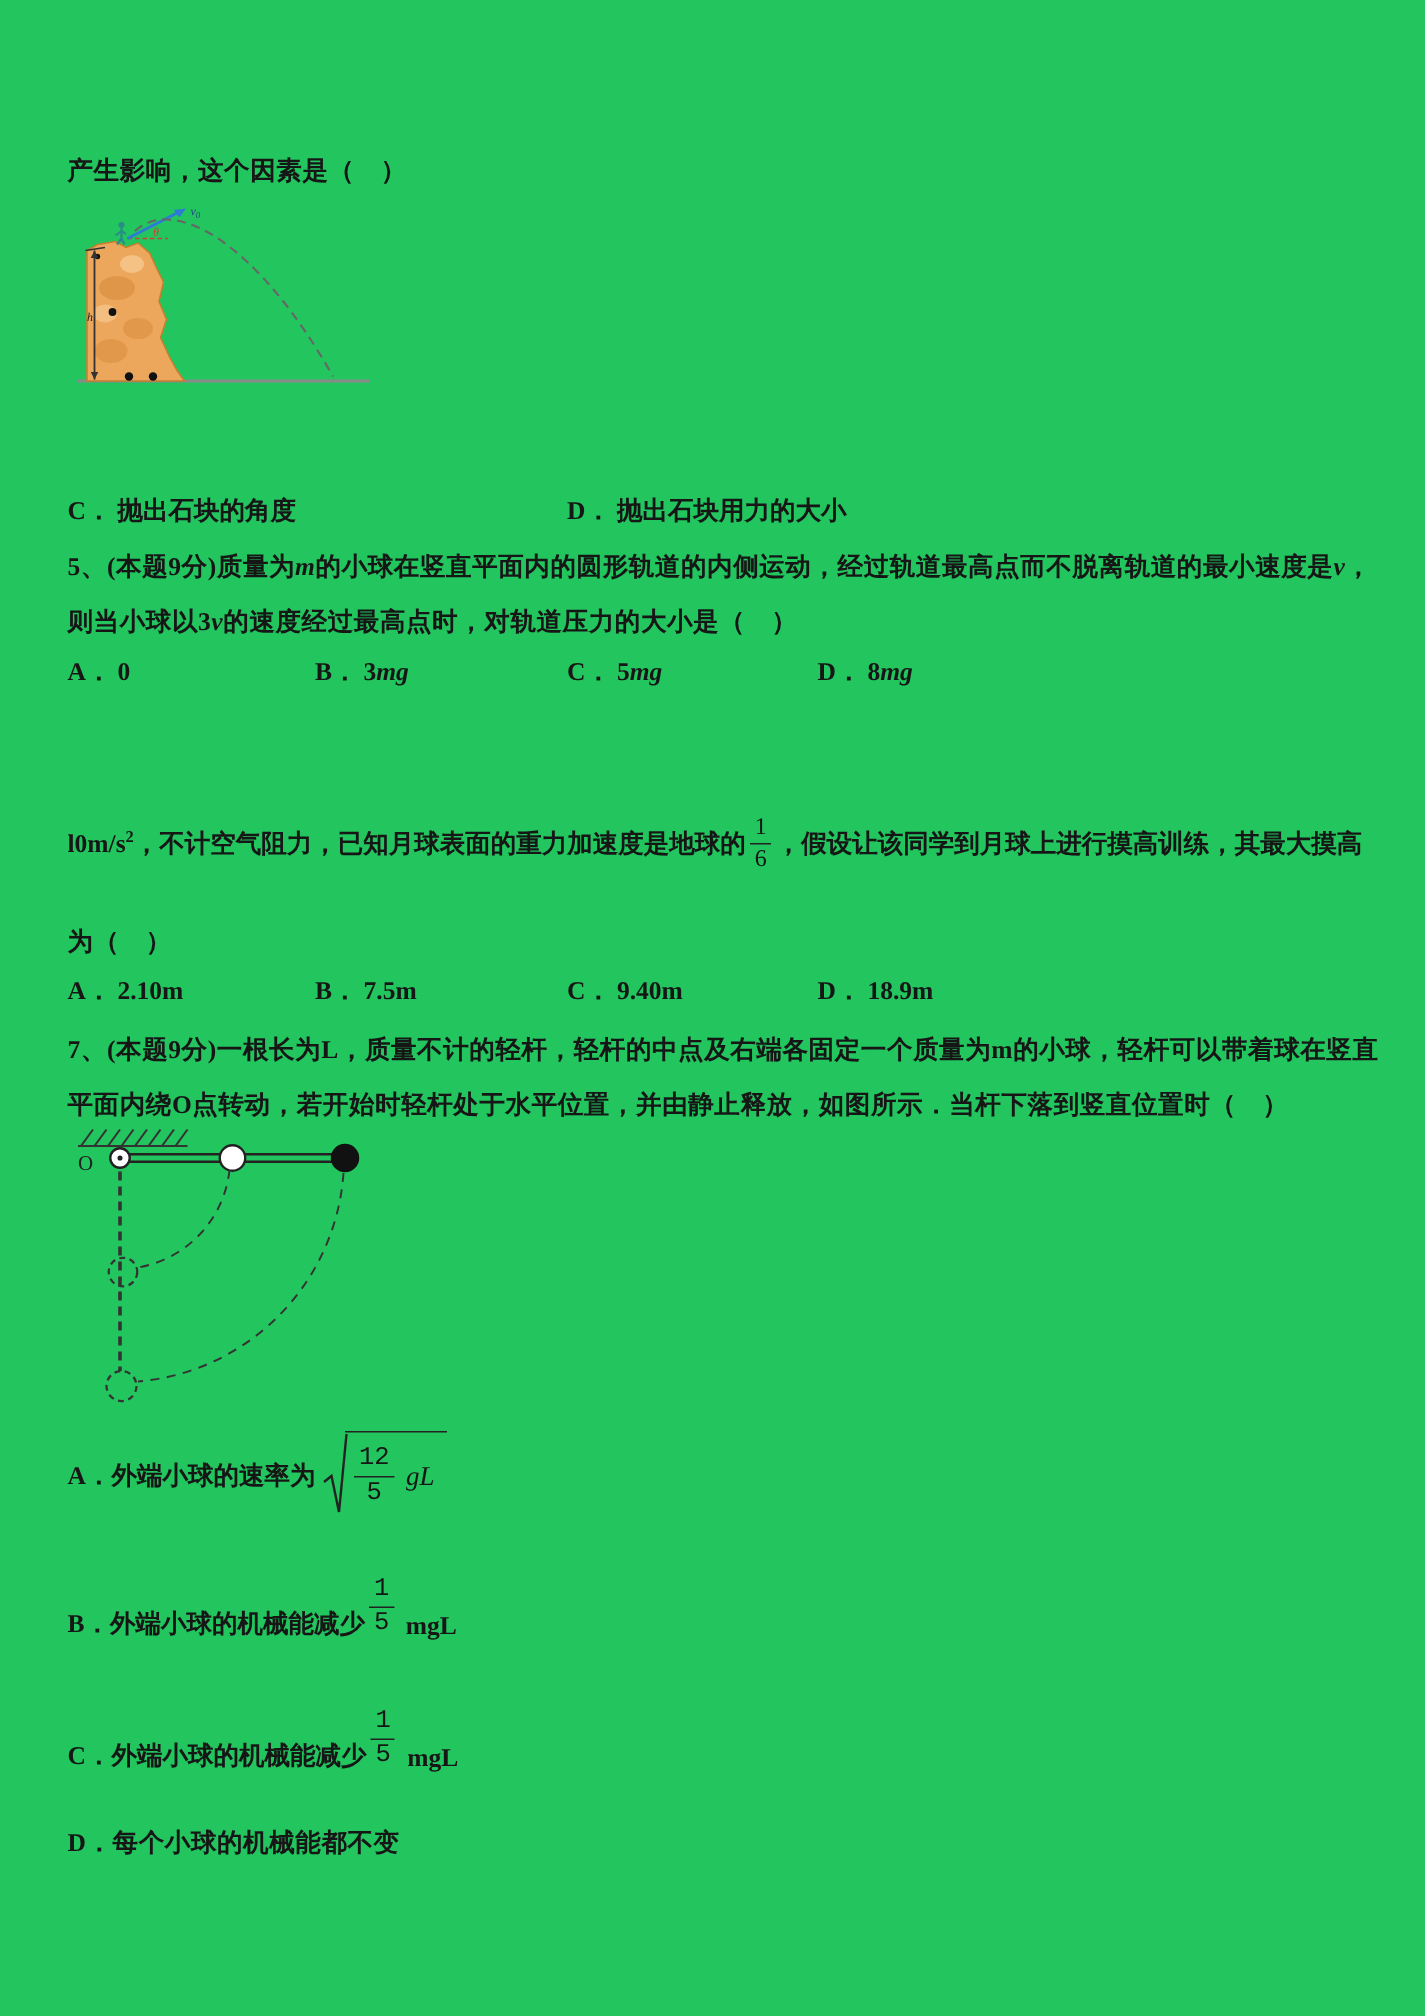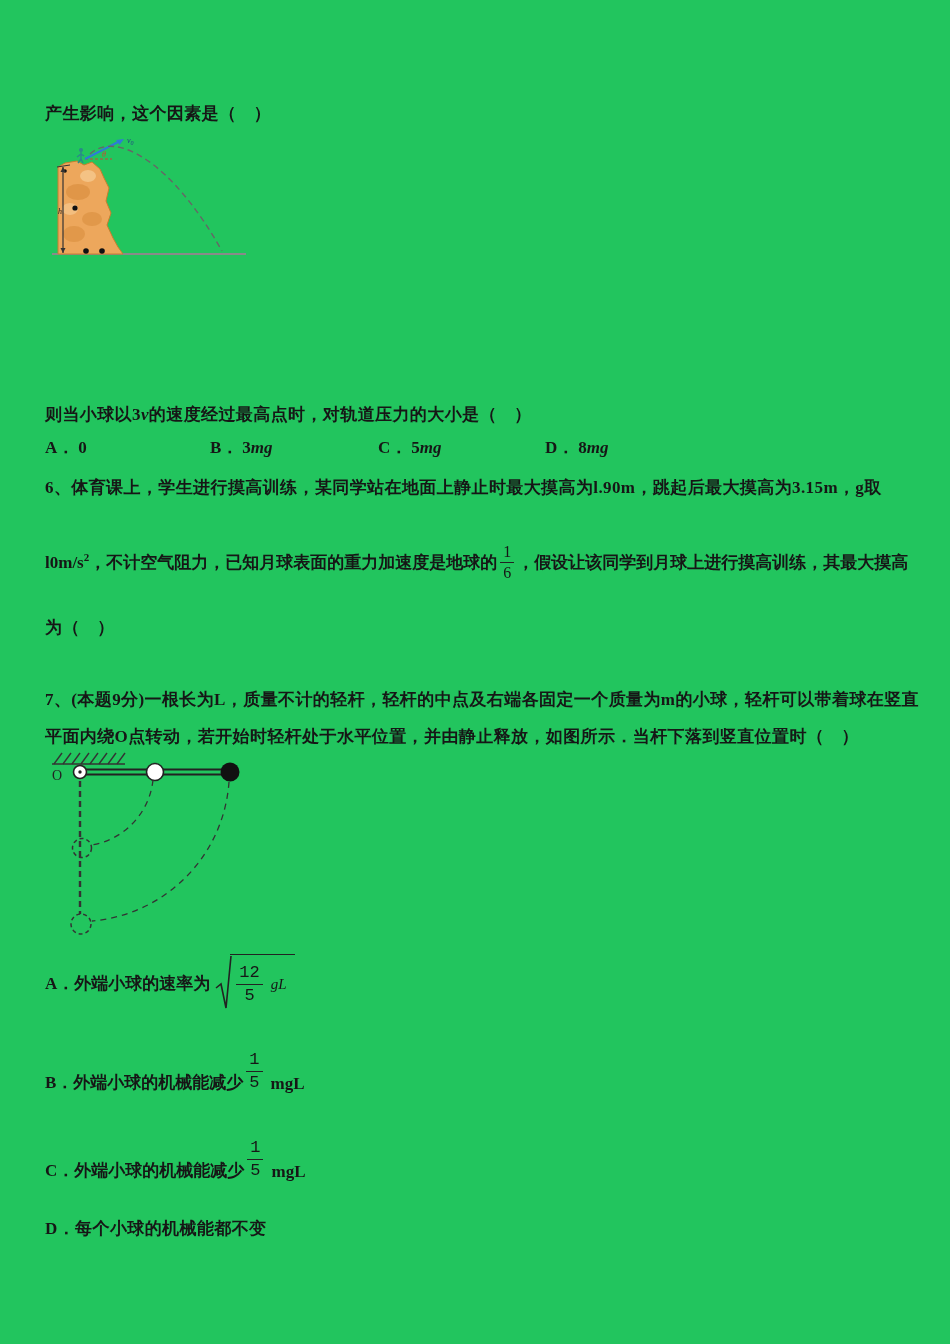--- a/index.html
+++ b/index.html
@@ -19,21 +19,21 @@
           font-weight:normal; line-height:1.2; font-size:16px; margin:0 3px; }
   .frac .num { border-bottom:1.2px solid #222; padding:0 3px; }
   .frac .den { padding:0 3px; }
   .mathrow { position:absolute; display:flex; align-items:center; white-space:nowrap;
              font-weight:bold; font-size:17px; }
   .mathrow.bottomalign { align-items:flex-end; }
   .bigfrac { font-size:17px; line-height:1.3;font-family:Liberation Mono, monospace; }
   .sqrt { display:inline-flex; align-items:stretch; margin-left:5px; }
   .radicand { border-top:1.6px solid #222; display:inline-flex; align-items:center;
               gap:5px; padding:4px 8px 2px 3px; margin-left:-2px; }
-  .gl { font-weight:normal; font-style:italic; font-size:15px; }
+  .gl { font-weight:normal; font-style:italic; font-size:18px; }
   .tail { margin-left:5px; }
 </style>
 </head>
 <body>
 
 <div id="page">
 
   <div class="line" style="left:45px; top:103px;">
     <span>产生影响，这个因素是（　）</span>
   </div>
@@ -68,52 +68,74 @@
 
     <line x1="35" y1="25" x2="70" y2="7" stroke="#2e7bd6" stroke-width="2"></line>
     <path d="M74 5 l-8 1 l3.5 5 Z" fill="#2e7bd6"></path>
     <text x="77" y="9" font-size="8" fill="#224488" font-style="italic">
       <tspan>v</tspan><tspan dy="2" font-size="6">0</tspan>
     </text>
 
     <path d="M40 20 C 66 -4 122 28 172 117" fill="none" stroke="#666" stroke-width="1.4" stroke-dasharray="6,4"></path>
   </svg>
 
-
+  <div class="optrow" style="top:329px;">
+    <span class="opt" style="left:45px;">
+      <span class="lbl">C．</span><span>抛出石块的角度</span>
+    </span>
+    <span class="opt" style="left:378px;">
+      <span class="lbl">D．</span><span>抛出石块用力的大小</span>
+    </span>
+  </div>
+
+  <div class="line" style="left:45px; top:367px;">
+    <span>5、(本题9分)质量为</span><span class="it">m</span><span>的小球在竖直平面内的圆形轨道的内侧运动，经过轨道最高点而不脱离轨道的最小速度是</span><span class="it">v</span><span>，</span>
+  </div>
   <div class="line" style="left:45px; top:404px;">
     <span>则当小球以3</span><span class="it">v</span><span>的速度经过最高点时，对轨道压力的大小是（　）</span>
   </div>
   <div class="optrow" style="top:436px;">
     <span class="opt" style="left:45px;">
       <span class="lbl">A．</span><span>0</span>
     </span>
     <span class="opt" style="left:210px;">
       <span class="lbl">B．</span><span>3</span><span class="it">mg</span>
     </span>
     <span class="opt" style="left:378px;">
       <span class="lbl">C．</span><span>5</span><span class="it">mg</span>
     </span>
     <span class="opt" style="left:545px;">
       <span class="lbl">D．</span><span>8</span><span class="it">mg</span>
     </span>
   </div>
 
-  <div class="line" style="left:45px; top:477px;">
-    <span>6、体育课上，学生进行摸高训练，某同学站在地面上静止时最大摸高为l.90m，跳起后最大摸高为3.15m，g取</span>
-  </div>
   <div class="mathrow" style="left:45px; top:534px; height:56px;">
     <span style="font-weight:bold;"><span>l0m/s</span><sup class="ssup">2</sup><span>，不计空气阻力，已知月球表面的重力加速度是地球的</span></span>
     <span class="frac">
       <span class="num">1</span>
       <span class="den">6</span>
     </span>
     <span style="font-weight:bold;">，假设让该同学到月球上进行摸高训练，其最大摸高</span>
   </div>
   <div class="line" style="left:45px; top:617px;">
     <span>为（　）</span>
+  </div>
+  <div class="optrow" style="top:649px;">
+    <span class="opt" style="left:45px;">
+      <span class="lbl">A．</span><span>2.10m</span>
+    </span>
+    <span class="opt" style="left:210px;">
+      <span class="lbl">B．</span><span>7.5m</span>
+    </span>
+    <span class="opt" style="left:378px;">
+      <span class="lbl">C．</span><span>9.40m</span>
+    </span>
+    <span class="opt" style="left:545px;">
+      <span class="lbl">D．</span><span>18.9m</span>
+    </span>
   </div>
 
   <div class="line" style="left:45px; top:689px;">
     <span>7、(本题9分)一根长为L，质量不计的轻杆，轻杆的中点及右端各固定一个质量为m的小球，轻杆可以带着球在竖直</span>
   </div>
   <div class="line" style="left:45px; top:726px;">
     <span>平面内绕O点转动，若开始时轻杆处于水平位置，并由静止释放，如图所示．当杆下落到竖直位置时（　）</span>
   </div>
 
   <svg style="position:absolute; left:30px; top:748px;" width="230" height="195" viewBox="0 0 230 195">

